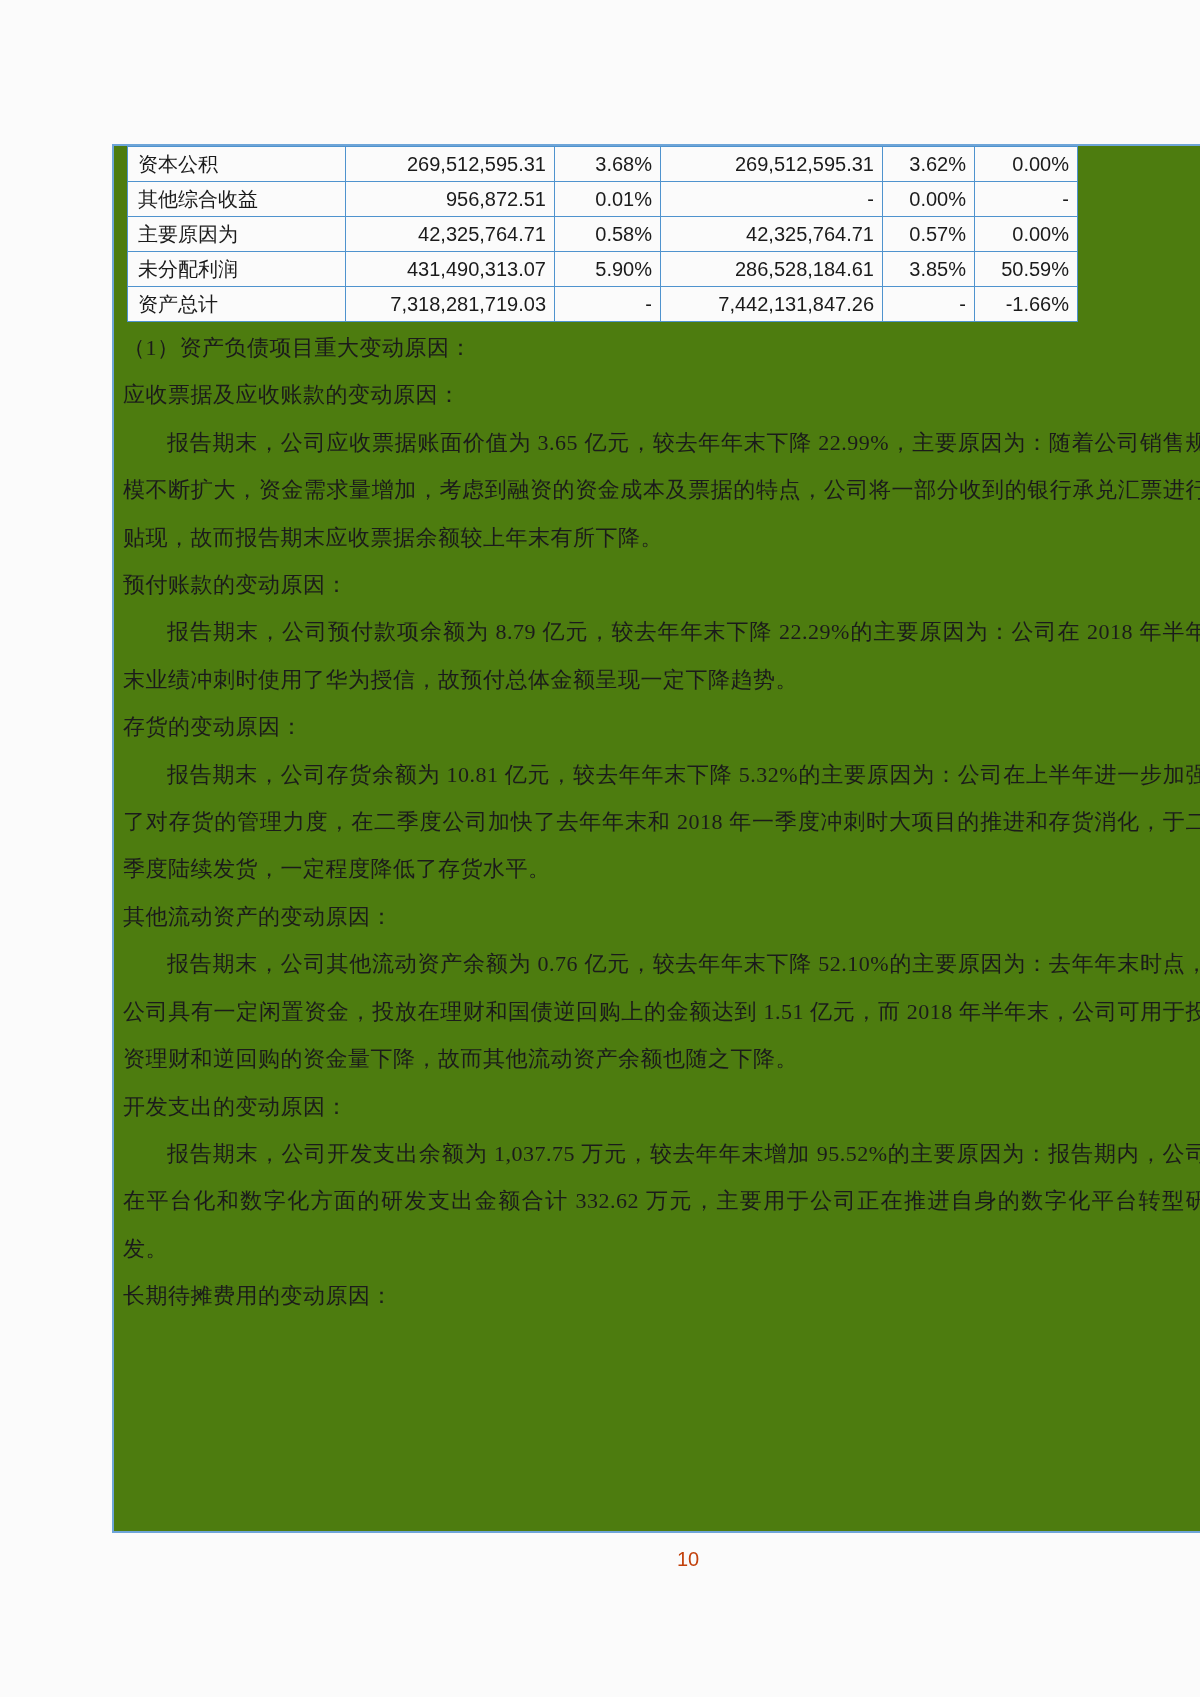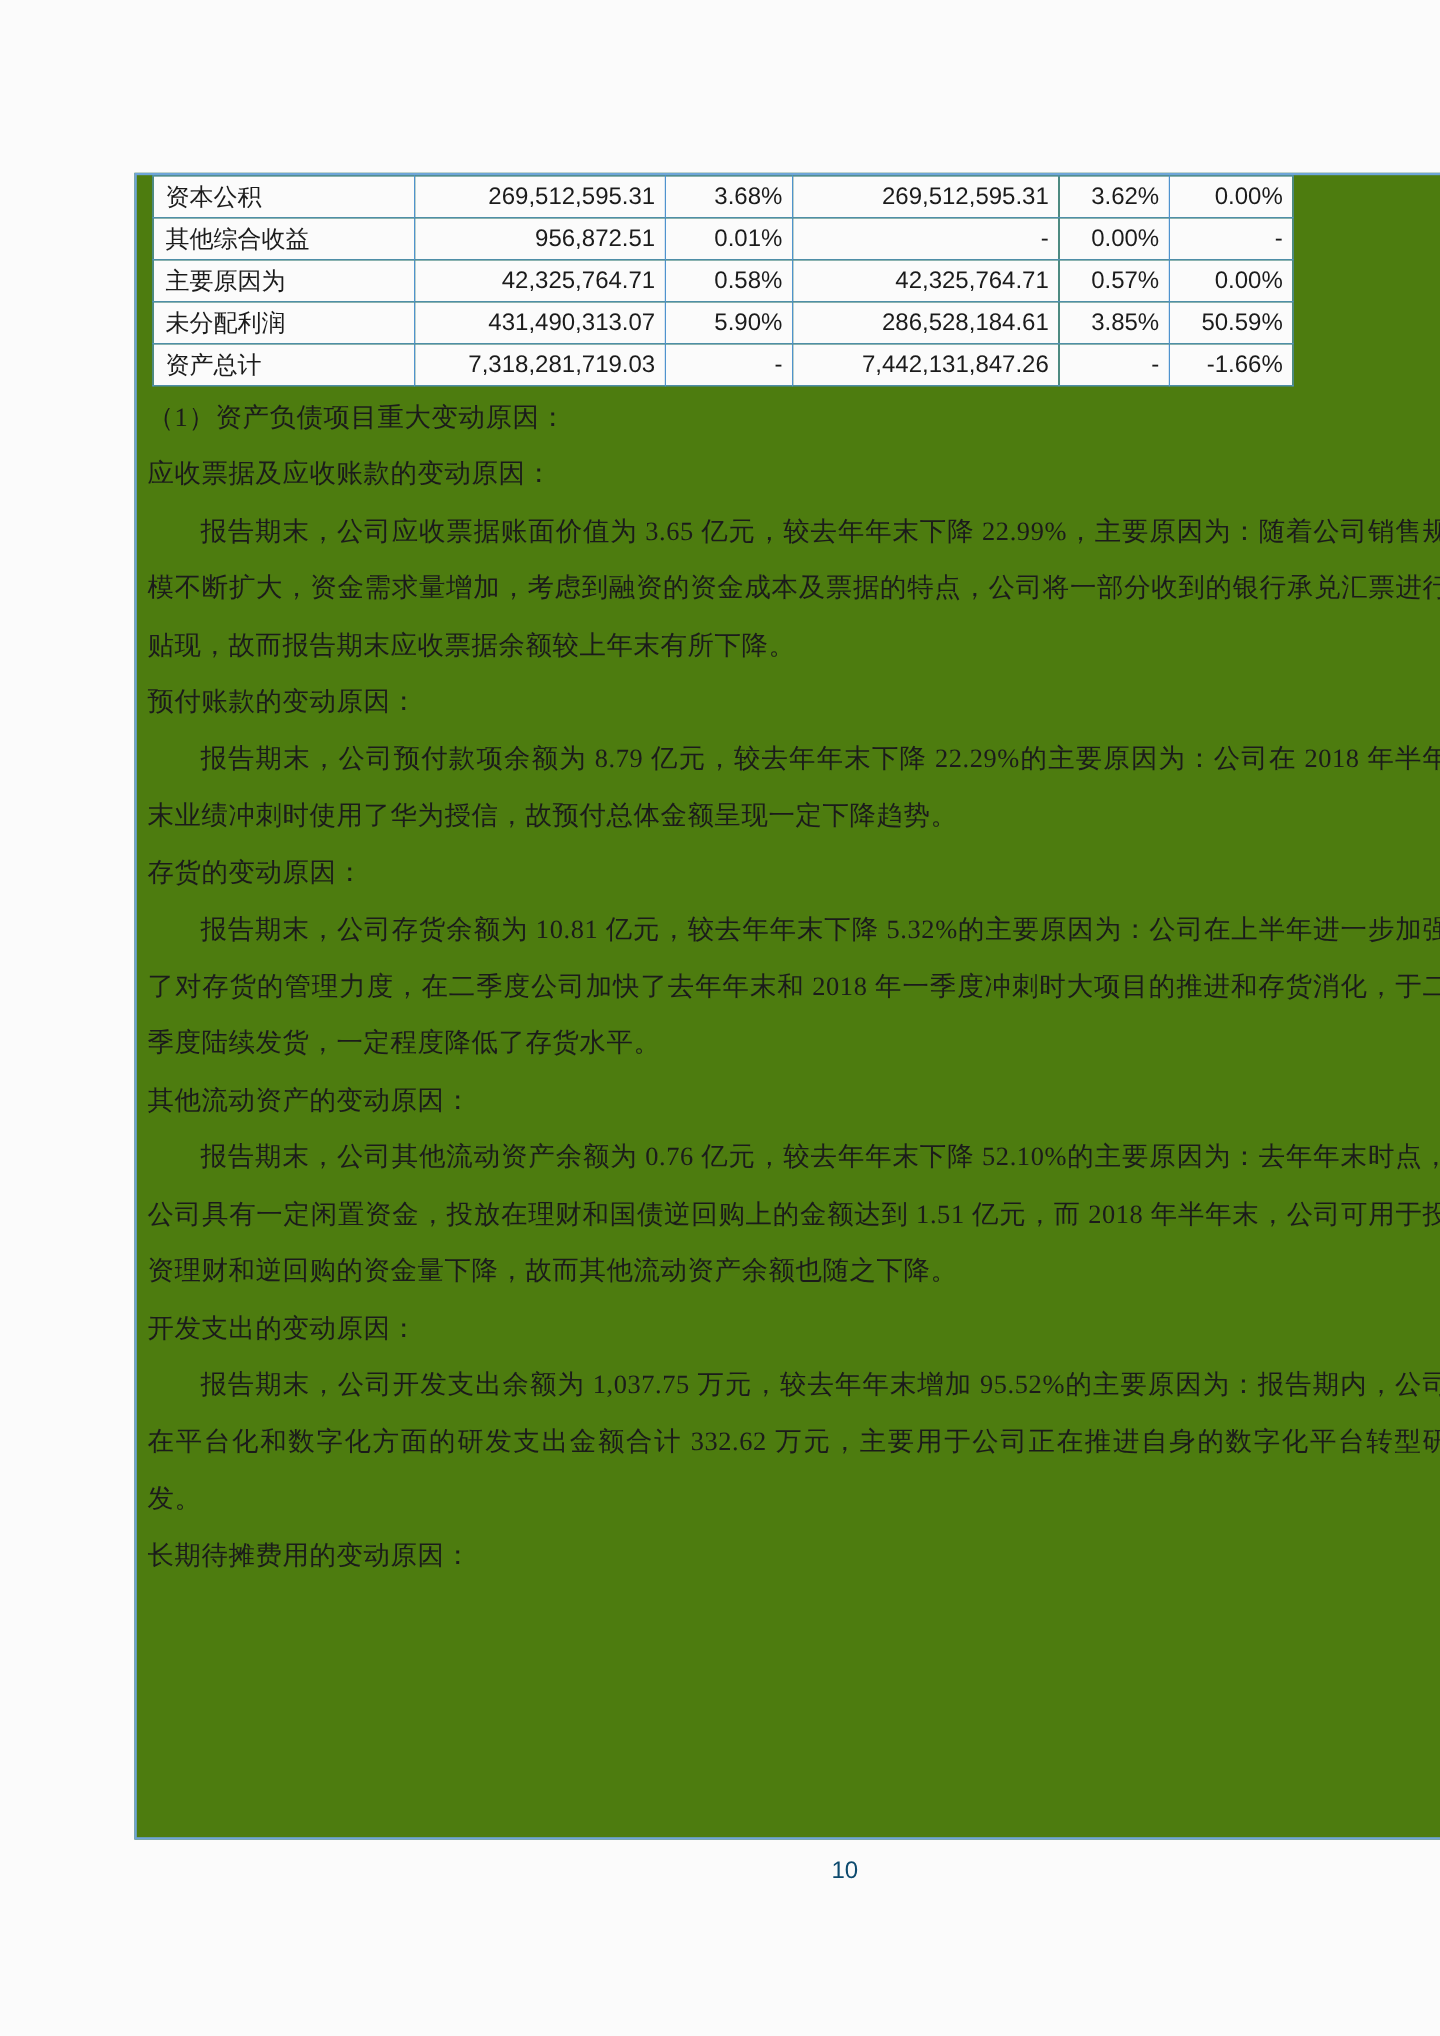--- a/index.html
+++ b/index.html
@@ -70,26 +70,26 @@
     font-weight: 400;
     margin: 0;
     text-indent: 0;
   }
   .content p {
     margin: 0;
     text-indent: 2em;
   }
   .page-number {
     position: absolute;
-    left: 664px;
+    left: 648px;
     top: 1548px;
     width: 80px;
     text-align: center;
     font-size: 20px;
-    color: #0c4a6e;
+    color: #c2410c;
     font-family: "Liberation Sans", "DejaVu Sans", sans-serif;
   }
 </style>
 </head>
 <body>
 
 <div class="page-frame">
 
   <table class="doc-table">
     <colgroup>

